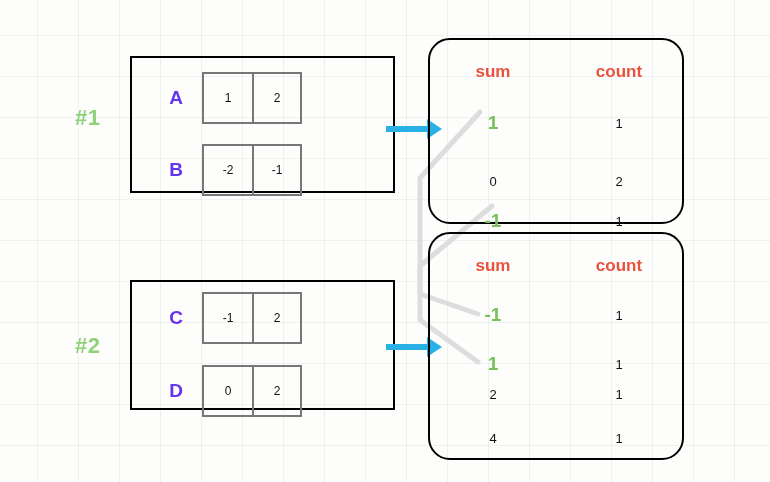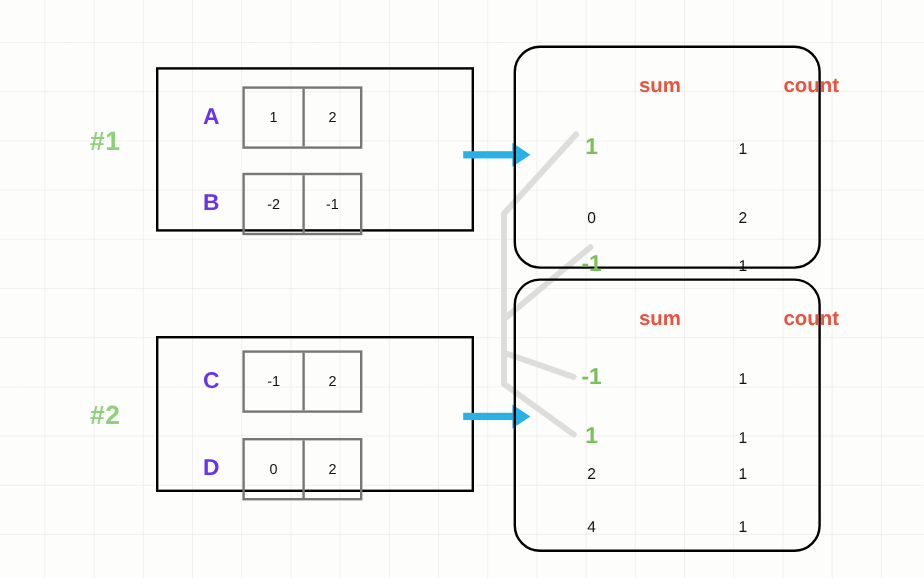--- a/index.html
+++ b/index.html
@@ -97,24 +97,23 @@
   .table-card {
     position: absolute;
     border: 2px solid #000000;
     border-radius: 22px;
     background: transparent;
     box-sizing: border-box;
   }
   .table-head {
     position: absolute;
     top: 22px;
-    left: 16px;
+    left: 0;
     width: 100%;
     display: flex;
-    padding-left: 41px;
   }
   .table-head .th {
     flex: 1;
     text-align: center;
     color: #e8523f;
     font-size: 17px;
     font-weight: bold;
   }
   .trow {
     position: absolute;

